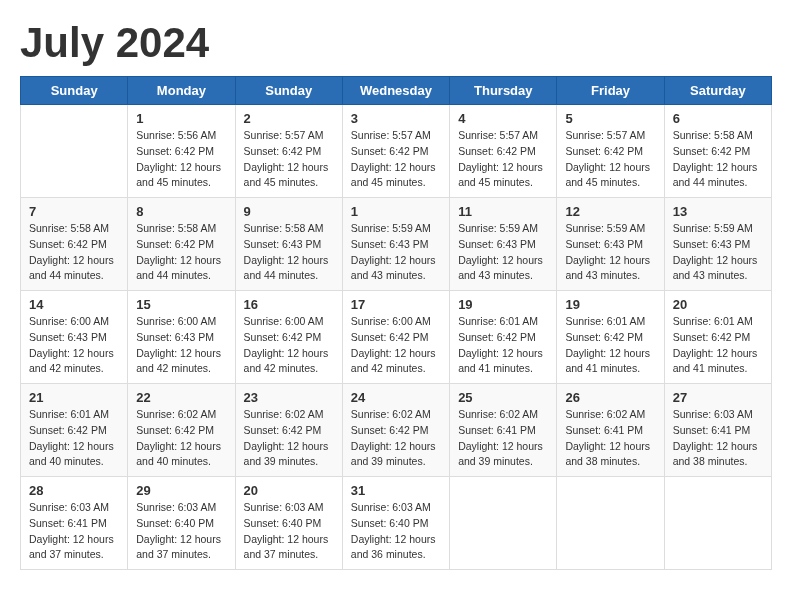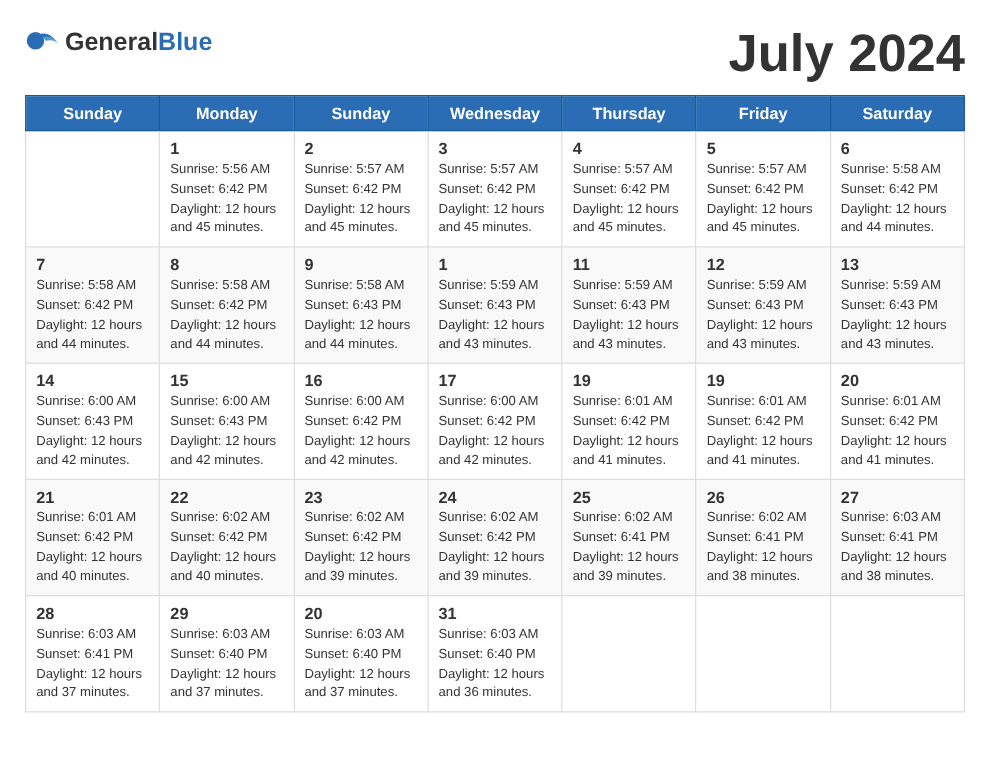--- a/index.html
+++ b/index.html
@@ -89,30 +89,20 @@
       line-height: 1.5;
     }
     .empty-cell {
       background: #f9f9f9;
     }
   </style>
 </head>
 <body>
 
 <div class="header-area">
-  <div class="logo">
-    <svg class="logo-icon" viewBox="0 0 40 40" xmlns="http://www.w3.org/2000/svg">
-      <circle cx="12" cy="18" r="10" fill="#2a6db5"></circle>
-      <path d="M18 10 Q28 8 35 18 Q30 14 22 16 Z" fill="#2a6db5"></path>
-      <path d="M20 14 Q32 10 38 22 Q34 16 24 18 Z" fill="#4a9dd5"></path>
-    </svg>
-    <div>
-      <span class="logo-text-general">General</span><span class="logo-text-blue">Blue</span>
-    </div>
-  </div>
   <div class="title-area">
     <div class="month-title">July 2024</div>
   </div>
 </div>
 
 <table class="calendar-table">
   <thead>
     <tr>
 
     <th>Sunday</th>

